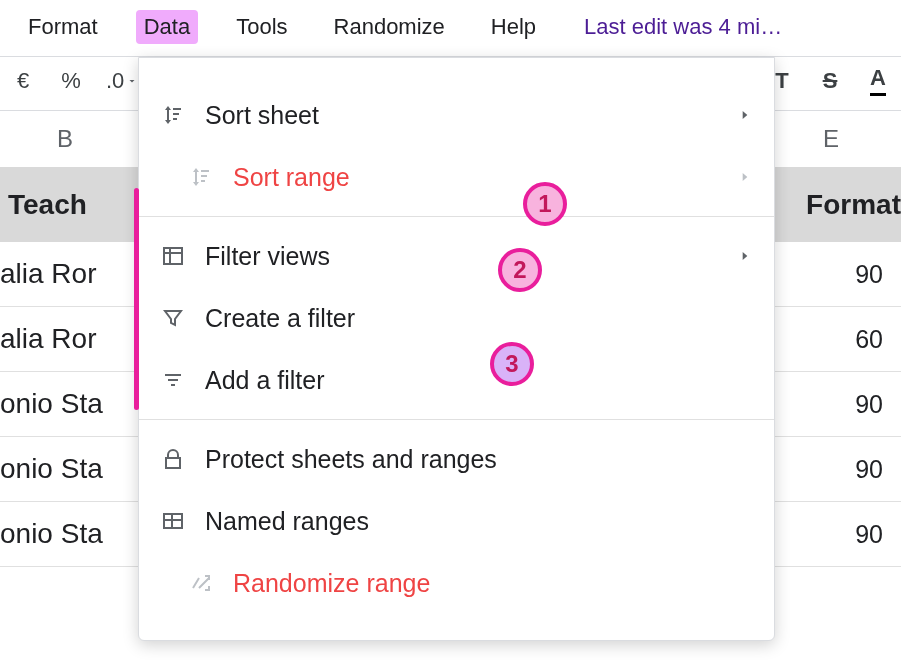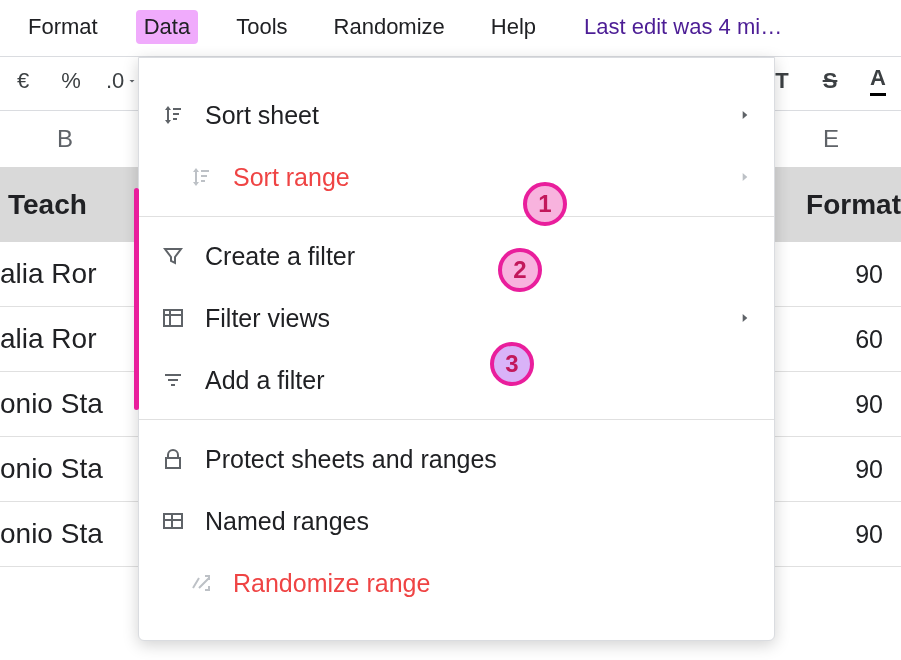--- a/index.html
+++ b/index.html
@@ -135,43 +135,43 @@
     <span class="dd-sub">
       <svg width="14" height="14" viewBox="0 0 24 24">
           <path fill="#bdc1c6" d="M8 5l8 7-8 7z"></path>
         </svg>
     </span>
   </div>
   <div class="dd-sep"></div>
   <div class="dd-item">
     <span class="dd-icon">
       <svg width="24" height="24" viewBox="0 0 24 24">
-          <path fill="none" stroke="#5f6368" stroke-width="2" d="M4 5h16l-6 8v6l-4-2v-4L4 5z"></path>
-        </svg>
-    </span>
-    <span class="dd-label">Create a filter</span>
-  </div>
-  <div class="dd-item">
-    <span class="dd-icon">
-      <svg width="24" height="24" viewBox="0 0 24 24">
           <rect x="3" y="4" width="18" height="16" fill="none" stroke="#5f6368" stroke-width="2"></rect>
           <line x1="3" y1="9" x2="21" y2="9" stroke="#5f6368" stroke-width="2"></line>
           <line x1="9" y1="4" x2="9" y2="20" stroke="#5f6368" stroke-width="2"></line>
         </svg>
     </span>
     <span class="dd-label">Filter views</span>
     <span class="dd-sub">
       <svg width="14" height="14" viewBox="0 0 24 24">
           <path fill="#5f6368" d="M8 5l8 7-8 7z"></path>
         </svg>
     </span>
   </div>
   <div class="dd-item">
     <span class="dd-icon">
       <svg width="24" height="24" viewBox="0 0 24 24">
+          <path fill="none" stroke="#5f6368" stroke-width="2" d="M4 5h16l-6 8v6l-4-2v-4L4 5z"></path>
+        </svg>
+    </span>
+    <span class="dd-label">Create a filter</span>
+  </div>
+  <div class="dd-item">
+    <span class="dd-icon">
+      <svg width="24" height="24" viewBox="0 0 24 24">
           <path fill="#5f6368" d="M4 6h16v2H4zm3 5h10v2H7zm3 5h4v2h-4z"></path>
         </svg>
     </span>
     <span class="dd-label">Add a filter</span>
   </div>
   <div class="dd-sep"></div>
   <div class="dd-item">
     <span class="dd-icon">
       <svg width="24" height="24" viewBox="0 0 24 24">
           <path fill="none" stroke="#5f6368" stroke-width="2" d="M7 11V8a5 5 0 0110 0v3m-12 0h14v10H5V11z"></path>

